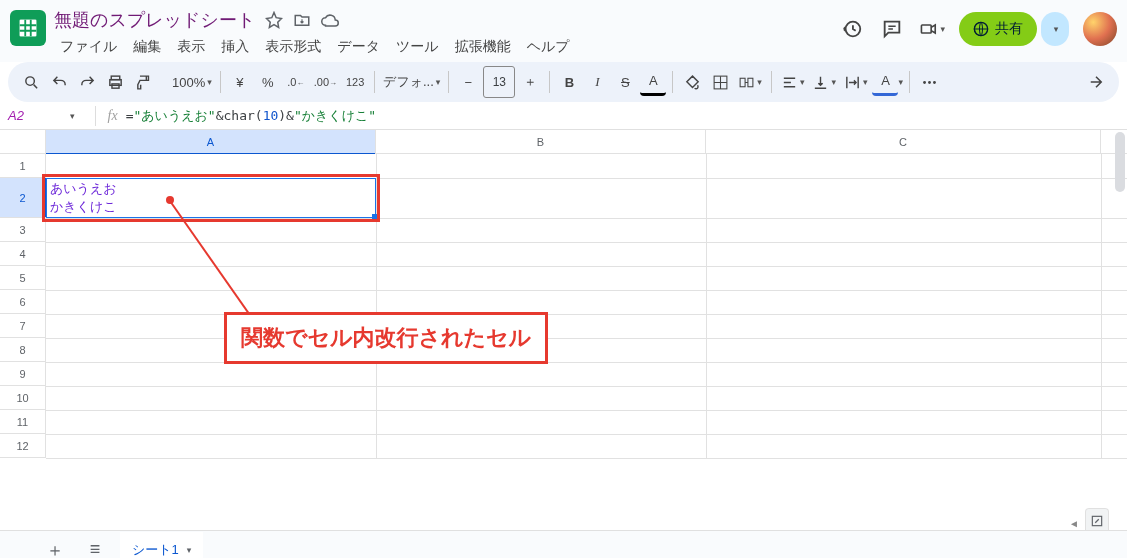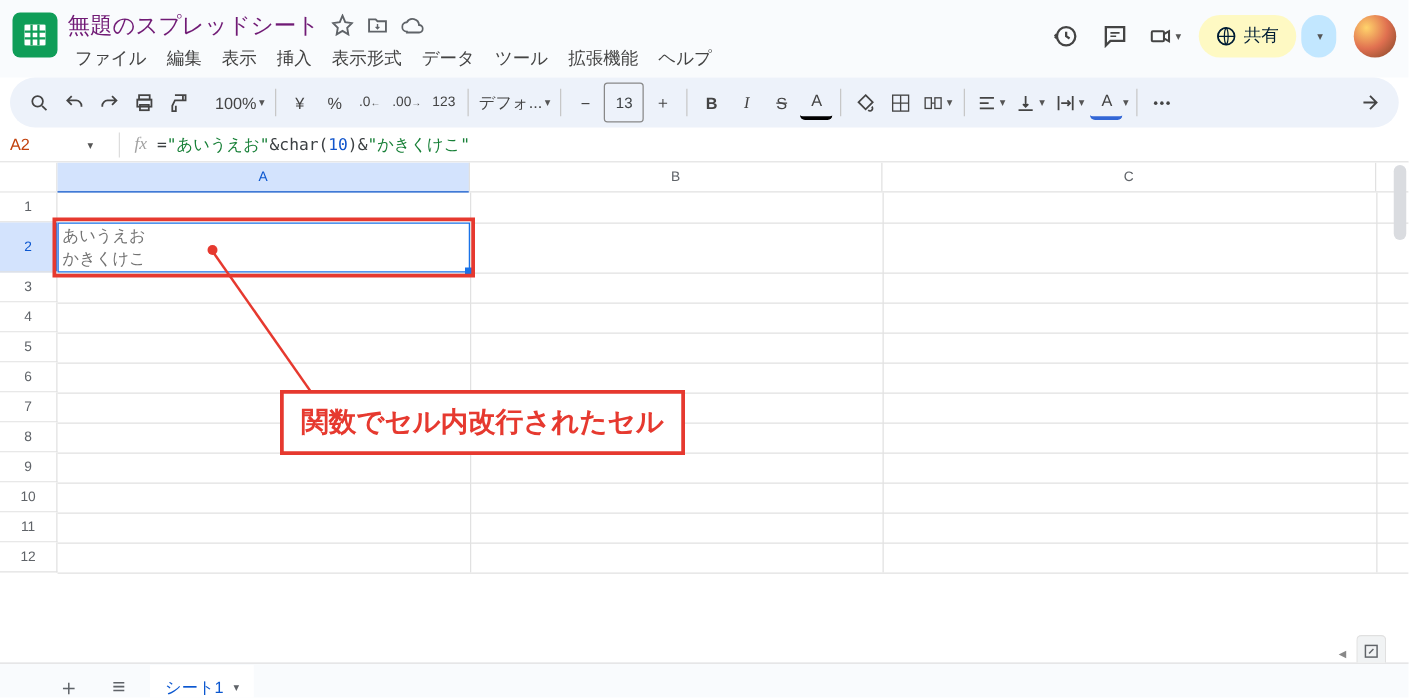--- a/index.html
+++ b/index.html
@@ -10,39 +10,39 @@
 .logo { width:36px; height:36px; background:#0f9d58; border-radius:6px; display:flex; align-items:center; justify-content:center; margin-right:8px; margin-top:4px; }
 .logo svg { width:22px; height:22px; }
 .title-col { flex:1; }
 .title-row { display:flex; align-items:center; gap:10px; padding-top:2px; }
 .doc-title { font-size:18px; color:#701a75; }
 .title-icon { color:#5f6368; width:18px; height:18px; display:flex; align-items:center; justify-content:center; }
 .menubar { display:flex; gap:4px; margin-top:2px; font-size:14px; color:#444; }
 .menubar span { padding:4px 6px; border-radius:4px; cursor:pointer; }
 .title-right { display:flex; align-items:center; gap:14px; margin-top:6px; }
 .ticon { width:26px; height:26px; color:#444; display:flex; align-items:center; justify-content:center; border-radius:50%; }
-.share-btn { display:flex; align-items:center; gap:6px; background:#fef9c3; padding:8px 14px; border-radius:30px; font-size:14px; color:#001d35; font-weight:500; }
+.share-btn { display:flex; align-items:center; gap:6px; background:#84cc16; padding:8px 14px; border-radius:30px; font-size:14px; color:#001d35; font-weight:500; }
 .share-caret { background:#c2e7ff; width:28px; height:34px; border-radius:30px; display:flex; align-items:center; justify-content:center; margin-left:-10px; }
 .avatar { width:34px; height:34px; border-radius:50%; background:radial-gradient(circle at 30% 30%, #ffd36b, #e07050 50%, #7b4426); }
 
 
 .toolbar { display:flex; align-items:center; gap:2px; padding:4px 10px; margin:0 8px; background:#edf2fa; border-radius:24px; height:40px; }
 .tbtn { min-width:26px; height:28px; display:flex; align-items:center; justify-content:center; color:#444; border-radius:4px; font-size:13px; padding:0 3px; }
 .tsep { width:1px; height:22px; background:#c7c7c7; margin:0 4px; }
 .fontsize-box { display:flex; align-items:center; border:1px solid #888; border-radius:3px; width:32px; height:32px; justify-content:center; font-size:12px; }
 .zoom { font-size:13px; padding:0 2px;margin-left:12px; }
 .font-name { font-size:13px; padding:0 2px; min-width:50px; }
 .caret { font-size:9px; color:#555; margin-left:2px; }
 .strike { text-decoration:line-through; }
 .text-color { border-bottom:3px solid #000; padding-bottom:0px; line-height:14px; }
 .alt-color { border-bottom:3px solid #3367d6; padding-bottom:0px; line-height:14px; }
 
 
 .fbar { display:flex; align-items:center; height:28px; border-bottom:1px solid #e0e0e0; padding:0 8px; font-size:13px; }
-.namebox { width:60px; color:#c2410c; font-weight:500; }
+.namebox { width:60px; color:#a21caf; font-weight:500;font-style:italic; }
 .fbar-sep { width:1px; height:20px; background:#ddd; margin:0 12px 0 20px; }
 .fx { color:#a1a1a1; font-style:italic; font-family:serif; margin-right:8px; font-size:14px; }
 .formula { font-family:Consolas,Menlo,monospace; font-size:13px; }
 .f-str { color:#188038; }
 .f-num { color:#1155cc; }
 .f-fn { color:#3c4043; }
 
 
 .grid-wrap { position:relative; height:400px; overflow:hidden; }
 .ghead { display:flex; height:24px; background:#fff; border-bottom:1px solid #e1e1e1; position:relative; }
@@ -59,21 +59,21 @@
 .rowh { width:46px; height:24px; border-bottom:1px solid #e1e1e1; border-right:1px solid #e1e1e1; display:flex; align-items:center; justify-content:center; color:#5f6368; font-size:11px; background:#fff; }
 .rowh.sel { background:#d3e3fd; color:#0b57d0; font-weight:500; position:relative; }
 .rowh.sel::after { content:""; position:absolute; right:-1px; top:0; bottom:0; width:1px; background:#0b57d0; }
 .rowh.tall { height:40px; }
 .cells { position:relative; flex:1; }
 .vline { position:absolute; top:0; bottom:0; width:1px; background:#e1e1e1; }
 .hline { position:absolute; left:0; right:0; height:1px; background:#e1e1e1; }
 
 .sel-cell { position:absolute; left:0px; top:24px; width:330px; height:40px; border:1.5px solid #1a73e8; background:#fff; }
 .sel-handle { position:absolute; right:-3px; bottom:-3px; width:6px; height:6px; background:#1a73e8; }
-.cell-text { position:absolute; left:4px; top:26px; font-size:13px; color:#737373; line-height:18px; white-space:pre; }
+.cell-text { position:absolute; left:4px; top:26px; font-size:13px; color:#6d28d9; line-height:18px; white-space:pre; }
 
 
 .anno-box1 { position:absolute; border:3px solid #e6392f; pointer-events:none; }
 .anno-callout { position:absolute; border:3px solid #e6392f; padding:8px 14px; color:#e6392f; font-size:22px; font-weight:700; background:#fff; }
 .anno-line { position:absolute; background:#e6392f; transform-origin:left center; height:2px; }
 .anno-dot { position:absolute; width:8px; height:8px; background:#e6392f; border-radius:50%; }
 
 
 .vscroll { position:absolute; right:0; top:0; width:15px; bottom:0; }
 .vthumb { position:absolute; right:2px; top:2px; width:10px; height:60px; background:#dadce0; border-radius:5px; }

